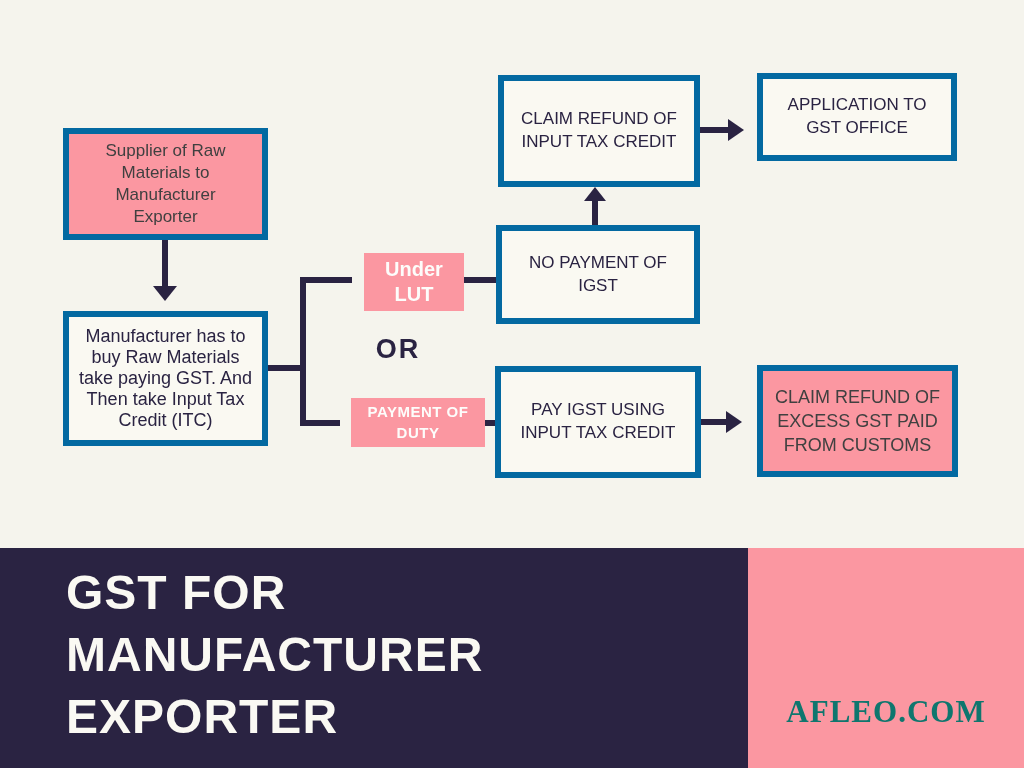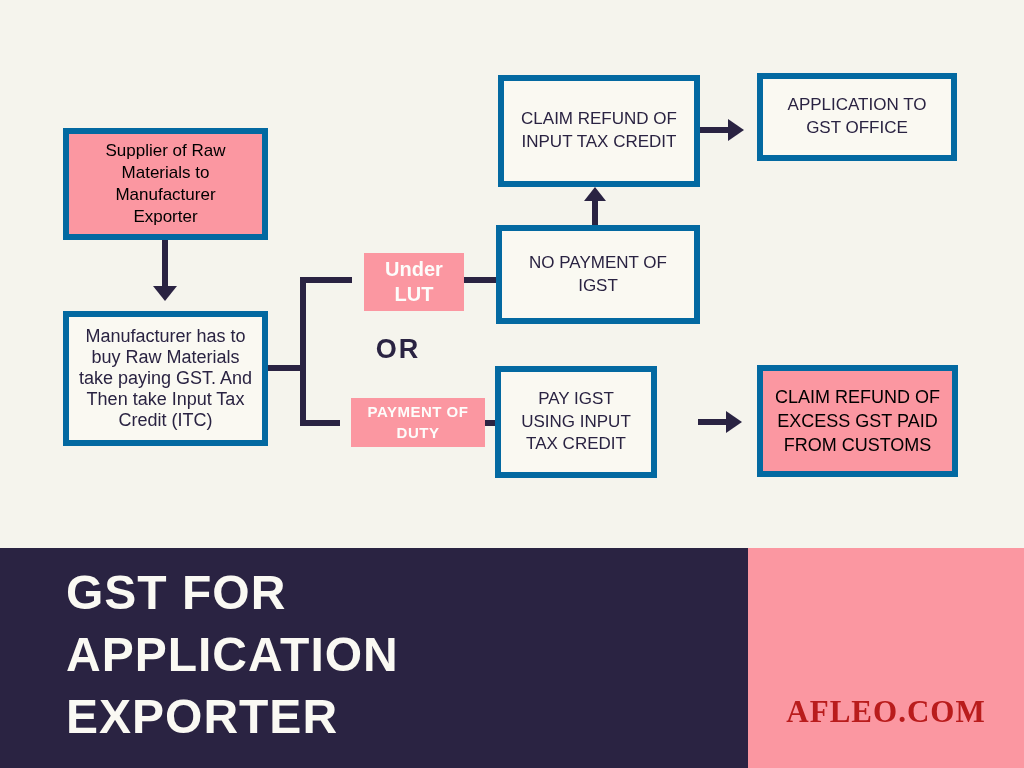--- a/index.html
+++ b/index.html
@@ -14,37 +14,37 @@
   .box{
     position:absolute;
     box-sizing:border-box;
     display:flex;align-items:center;
     text-align:center;
     font-weight:normal;
     border:6px solid #0369a1;
     background:#faf9f2;
     color:#2a2342;
   }
-  .box.pink{background:#fb97a1;color:#000000;}
+  .box.pink{background:#fb97a1;color:#404040;}
   .chip{
     position:absolute;
     box-sizing:border-box;
     display:flex;align-items:center;justify-content:center;
     text-align:center;
     font-weight:bold;
     background:#fb97a1;
     color:#fdfdfb;
     margin-left:16px;
   }
   .b-supplier{left:63px;top:128px;width:205px;height:112px;font-size:17px;line-height:1.3;padding:0 12px;}
   .b-manufacturer{left:63px;top:311px;width:205px;height:135px;font-size:18px;line-height:1.17;padding:0 6px;}
   .b-claim-itc{left:498px;top:75px;width:202px;height:112px;font-size:17px;line-height:1.35;padding:0 10px;}
   .b-application{left:757px;top:73px;width:200px;height:88px;font-size:17px;line-height:1.35;padding:0 14px;}
   .b-no-payment{left:496px;top:225px;width:204px;height:99px;font-size:17px;line-height:1.35;padding:0 18px;}
-  .b-pay-igst{left:495px;top:366px;width:162px;height:112px;font-size:17px;line-height:1.35;padding:0 10px;}
+  .b-pay-igst{left:495px;top:366px;width:206px;height:112px;font-size:17px;line-height:1.35;padding:0 10px;}
   .b-claim-excess{left:757px;top:365px;width:201px;height:112px;font-size:18px;line-height:1.35;padding:0 8px;}
   .c-under-lut{left:348px;top:253px;width:100px;height:58px;font-size:20px;line-height:1.25;}
   .c-payment-duty{left:335px;top:398px;width:134px;height:49px;font-size:15px;line-height:1.35;letter-spacing:0.5px;padding:0 14px;}
   .t-or{
     position:absolute;left:352px;top:334px;width:92px;
     text-align:center;
     font-size:27px;letter-spacing:2px;color:#2a2342;font-weight:700;
   }
   
   .line{position:absolute;background:#2a2342;}
@@ -65,21 +65,21 @@
   .footer-title span{display:block;}
   .footer-pink{
     position:absolute;left:748px;top:548px;width:276px;height:220px;
     background:#fb97a1;
   }
   .brand{
     position:absolute;left:748px;top:694px;width:276px;
     text-align:center;
     font-family:"Liberation Serif", serif;
     font-weight:bold;font-size:31px;letter-spacing:1px;
-    color:#b91c1c;
+    color:#0f766e;
   }
 </style>
 </head>
 <body>
 
 <div class="canvas">
 
   <div class="line" style="left:264px;top:365px;width:42px;height:6px;"></div>
   <div class="line" style="left:300px;top:277px;width:6px;height:149px;"></div>
   <div class="line" style="left:300px;top:277px;width:52px;height:6px;"></div>
@@ -133,19 +133,19 @@
     <span>PAY IGST USING INPUT TAX CREDIT</span>
   </div>
 
   <div class="box pink b-claim-excess">
     <span>CLAIM REFUND OF EXCESS GST PAID FROM CUSTOMS</span>
   </div>
 
   <div class="footer-dark"></div>
   <div class="footer-title">
     <span>GST FOR</span>
-    <span>APPLICATION</span>
+    <span>MANUFACTURER</span>
     <span>EXPORTER</span>
   </div>
   <div class="footer-pink"></div>
   <div class="brand">AFLEO.COM</div>
 
 </div>
 
 </body></html>

